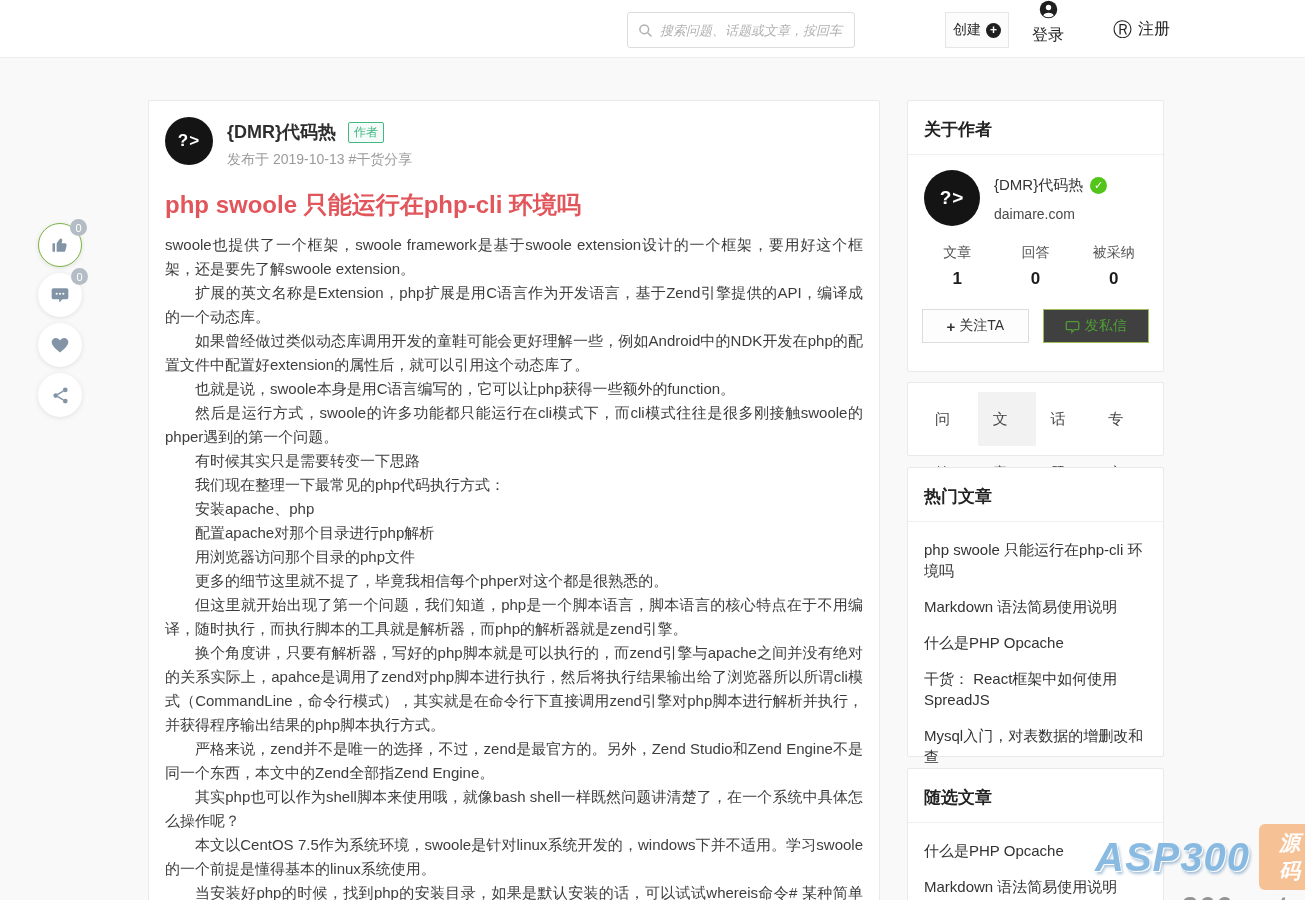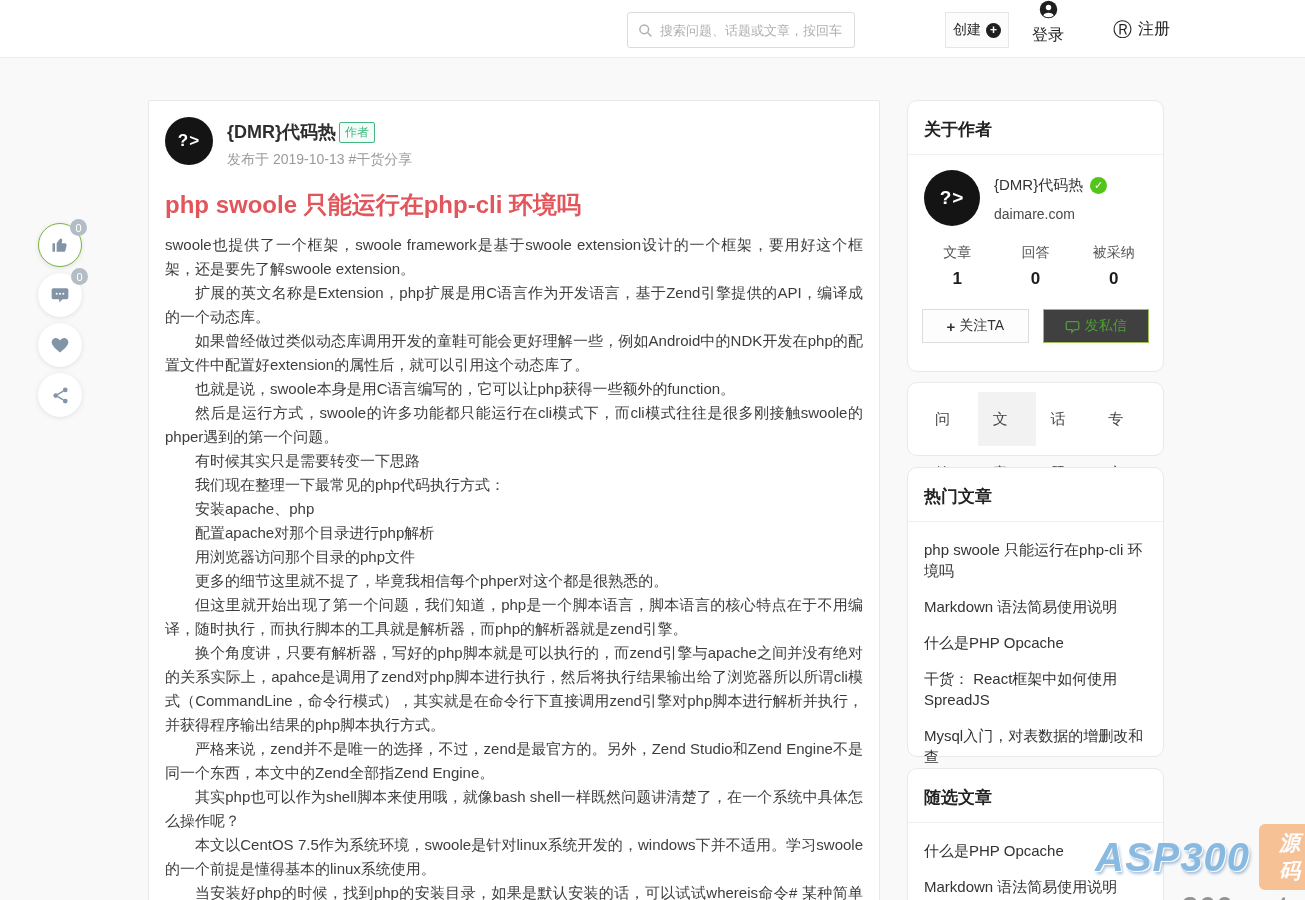--- a/index.html
+++ b/index.html
@@ -4,21 +4,21 @@
 <style>
   * { margin:0; padding:0; box-sizing:border-box; }
   body { font-family:"Liberation Sans","DejaVu Sans",sans-serif; background:#fff; }
   .screen { position:relative; width:1305px; height:900px; background:#f9f9f9; overflow:hidden; }
 
   
   .navbar { position:absolute; top:0; left:0; width:1305px; height:58px; background:#fff; border-bottom:1px solid #ededed; }
   .logo-box { position:absolute; left:36px; top:0; width:150px; height:56px; background:#fff; }
   .search { position:absolute; left:627px; top:12px; width:228px; height:36px; border:1px solid #dcdcdc; border-radius:3px; background:#fff; display:flex; align-items:center; padding:0 10px; gap:7px; }
   .search svg { flex:0 0 auto; }
-  .search input { border:none; outline:none; flex:1; font-size:13px; color:#14532d; font-family:inherit; background:transparent; }
+  .search input { border:none; outline:none; flex:1; font-size:13px; color:#14532d; font-family:inherit; background:transparent;font-style:italic; }
   .search input::placeholder { color:#b0b0b0; }
   .create-btn { position:absolute; left:945px; top:12px; width:64px; height:36px; border:1px solid #e6e6e6; background:#fcfcfc; display:flex; align-items:center; justify-content:center; gap:5px; font-size:14px; color:#2b2b2b; cursor:pointer; }
   .plus-circle { width:15px; height:15px; border-radius:50%; background:#1f1f1f; color:#fff; font-size:12px; line-height:14px; text-align:center; font-weight:bold; }
   .auth { position:absolute; top:0; height:58px; display:flex; align-items:center; gap:6px; font-size:16px; color:#1f1f1f; cursor:pointer; }
   .auth-login { left:1032px;flex-direction:column; }
   .auth-register { left:1113px; }
   .r-glyph { font-size:19px; line-height:1; color:#1f1f1f; }
 
   
   .action-rail { position:absolute; left:38px; top:223px; width:46px; }
@@ -27,28 +27,28 @@
   .count-badge { position:absolute; top:-5px; right:-6px; min-width:17px; height:17px; border-radius:50%; background:#b4bdc6; color:#fff; font-size:11px; display:flex; align-items:center; justify-content:center; }
   .action-icon { fill:#8294a5; }
 
   
   .article-card { position:absolute; left:148px; top:100px; width:732px; height:840px; background:#fff; border:1px solid #e9e9e9; border-radius:2px; padding:16px; }
   .author-row { display:flex; gap:14px; }
   .avatar { width:48px; height:48px; border-radius:50%; background:#141414; color:#fff; font-weight:bold; display:flex; align-items:center; justify-content:center; font-size:17px; letter-spacing:1px; flex:0 0 auto; }
   .author-col { padding-top:3px; }
   .name-row { display:flex; align-items:center; }
   .author-name { font-size:18px; font-weight:bold; color:#2e2e2e; }
-  .author-badge { border:1px solid #42b983; color:#42b983; font-size:12px; padding:1px 5px; border-radius:2px; margin-left:3px; background:#f4fbf8; }
+  .author-badge { border:1px solid #42b983; color:#42b983; font-size:12px; padding:1px 5px; border-radius:2px; margin-left:12px; background:#f4fbf8; }
   .meta { color:#9b9b9b; font-size:14px; margin-top:7px; }
   .article-title { color:#e1555b; font-size:24px; font-weight:bold; margin:20px 0 12px; }
   .body-text p { font-size:15px; color:#3d3d3d; line-height:24px; text-indent:2em; text-align:justify; }
   .body-text p.first { text-indent:0; }
 
   
-  .card { position:absolute; left:907px; width:257px; background:#fff; border:1px solid #e9e9e9; border-radius:10px; }
+  .card { position:absolute; left:907px; width:257px; background:#fff; border:1px solid #e9e9e9; border-radius:2px; }
   .card-heading { font-size:17px; font-weight:bold; color:#222; padding:17px 16px 13px; }
   .divider { border-top:1px solid #f0f0f0; }
   .card-about { top:100px; height:272px; }
   .about-profile { display:flex; padding:15px 16px 6px; gap:14px; align-items:flex-start; }
   .about-avatar { width:56px; height:56px; border-radius:50%; background:#141414; color:#fff; font-weight:bold; display:flex; align-items:center; justify-content:center; font-size:19px; letter-spacing:1px; flex:0 0 auto; }
   .about-name-row { display:flex; align-items:center; margin-top:6px; }
   .about-name { font-size:15px; color:#333; }
   .verified { width:17px; height:17px; border-radius:50%; background:#52c41a; color:#fff; font-size:11px; display:inline-flex; align-items:center; justify-content:center; margin-left:7px; font-weight:bold; }
   .about-site { color:#4a4a4a; font-size:14px; margin-top:11px; }
   .stats-row { display:flex; padding:12px 10px 4px; text-align:center; }

